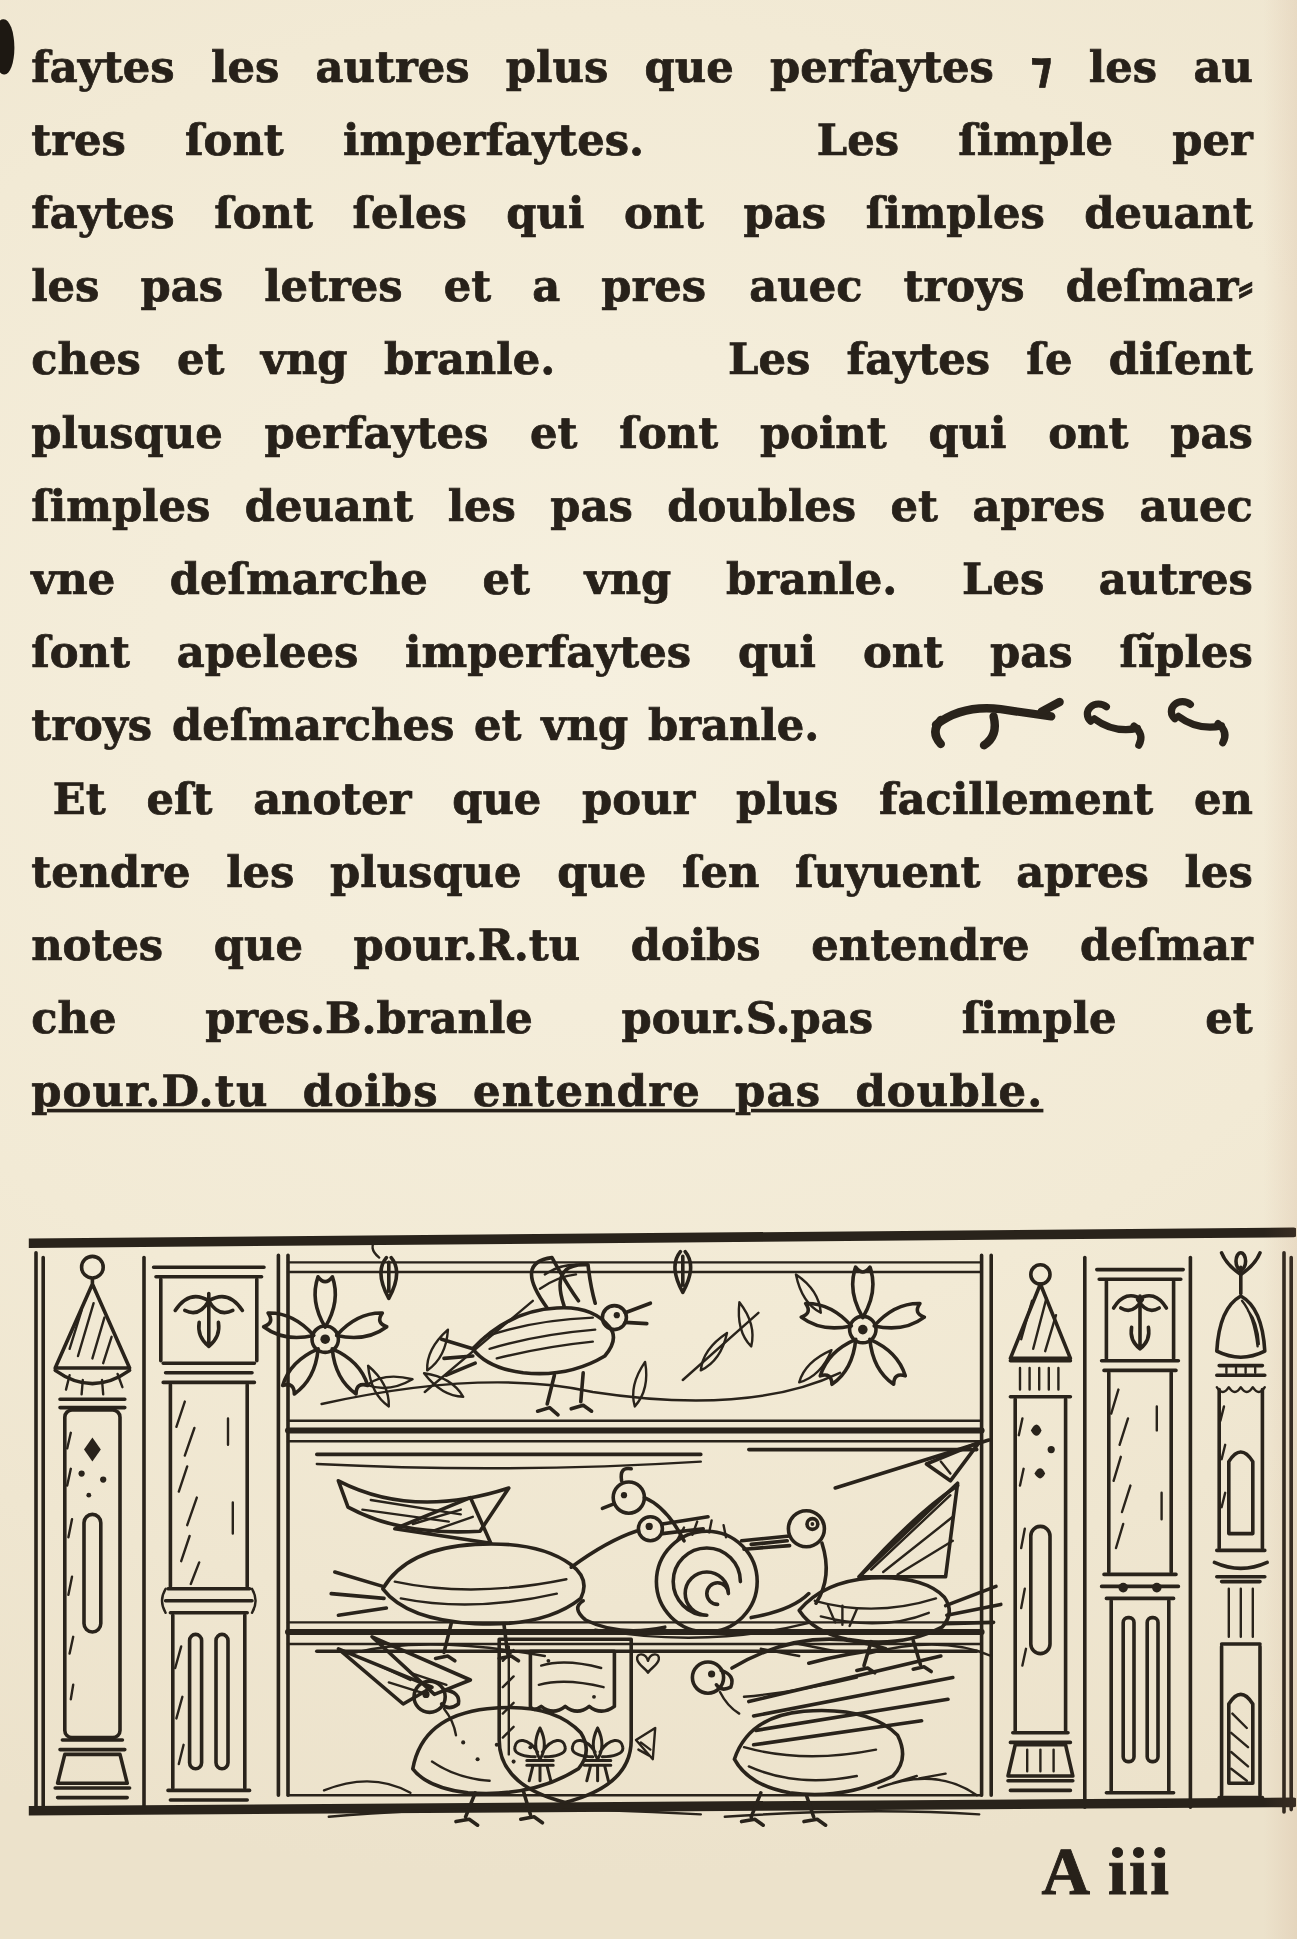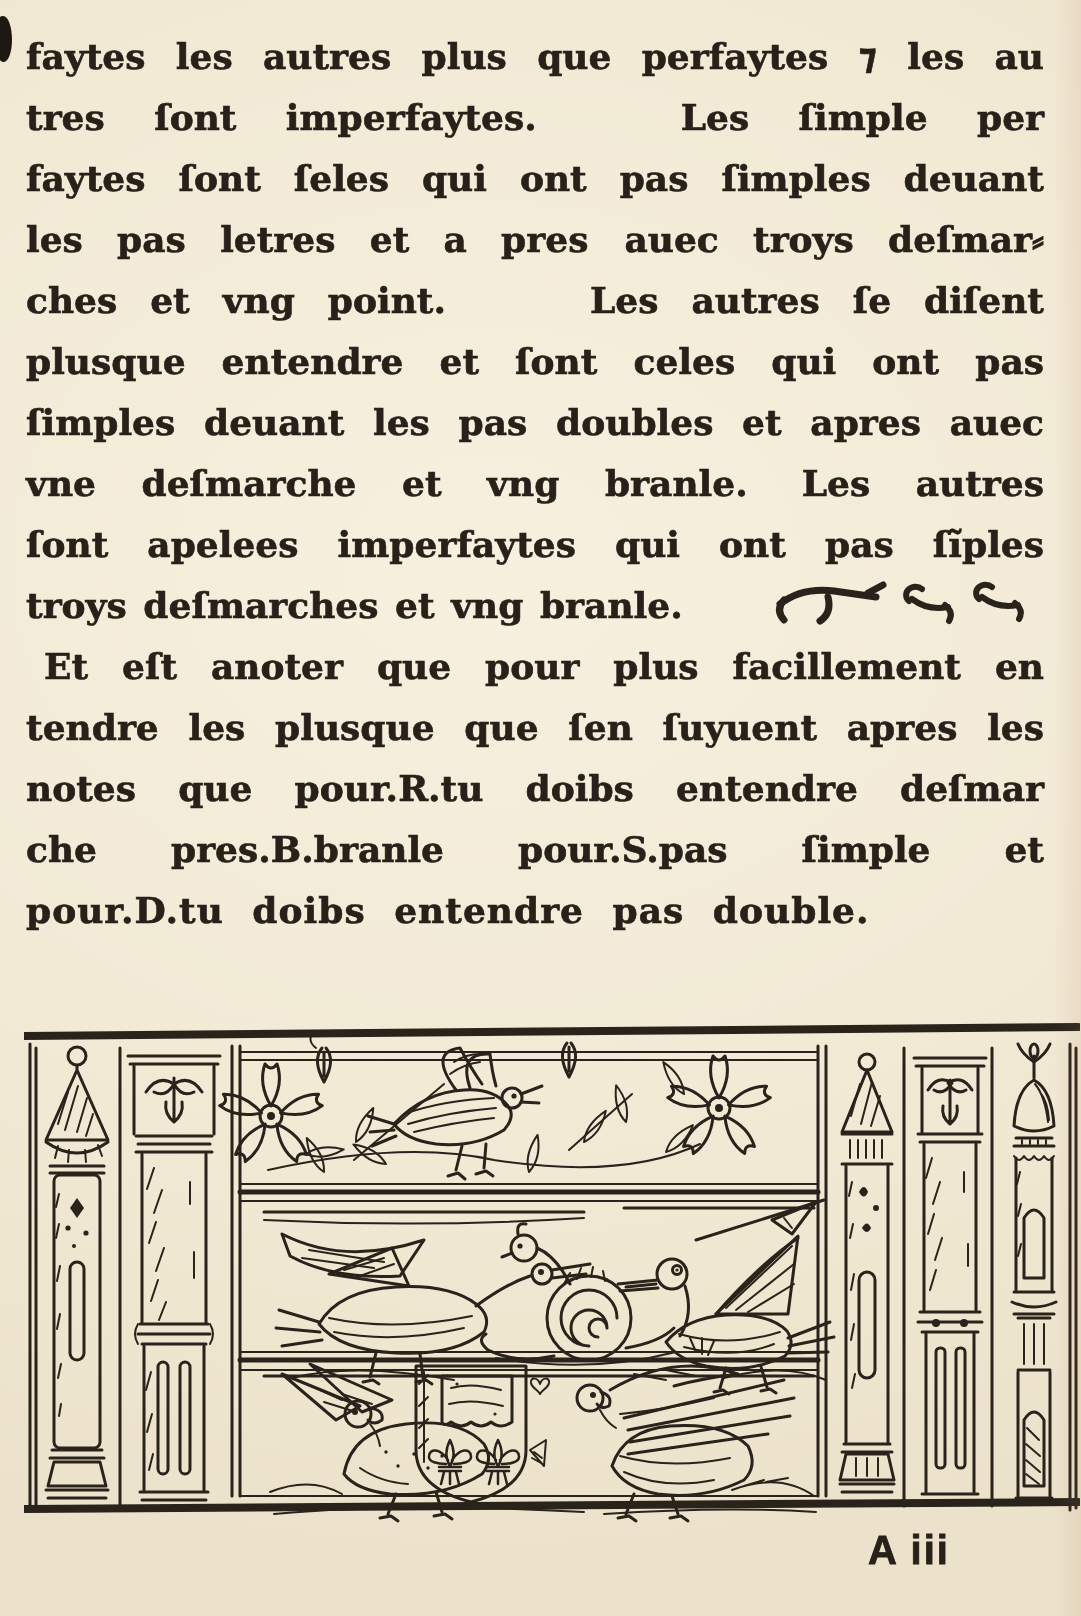--- a/index.html
+++ b/index.html
@@ -29,54 +29,54 @@
   }
   .line{
     text-align:justify;text-align-last:justify;
     height:61px;white-space:normal;
   }
   .line.flexline{
     display:flex;justify-content:space-between;align-items:flex-end;
     text-align:left;text-align-last:auto;
   }
   .line.lastline{
-    text-align-last:left;word-spacing:15px;letter-spacing:1px;
+    text-align-last:left;word-spacing:15px;letter-spacing:1px;text-decoration:underline;
   }
   .flourish{flex:0 0 auto;margin-left:14px;}
   .flourish svg{display:block;margin-bottom:8px;}
   
   .woodcut{position:absolute;left:24px;top:1022px;margin:0;width:1056px;height:504px;}
   .woodcut svg{display:block;}
   
   .signature{
     position:absolute;left:868px;top:1528px;width:170px;
-    font-family:Liberation Sans, sans-serif;
-    font-weight:700;font-size:40px;color:#27211a;
+    font-family:Liberation Serif, serif;
+    font-weight:700;font-size:56px;color:#27211a;
     -webkit-text-stroke:0.8px #27211a;letter-spacing:2px;
   }
   .wc{stroke:#29231b;fill:none;stroke-width:3;stroke-linecap:round;stroke-linejoin:round;}
   .wc .thin{stroke-width:2;}
   .wc .thick{stroke-width:5;}
   .wc .rule{stroke-width:8;}
   .wc .fillink{fill:#29231b;stroke:none;}
 </style>
 </head>
 <body>
 
 <div class="page">
 
   <div class="scan-blob"></div>
 
   <main class="textblock">
     <div class="line">faytes les autres plus que perfaytes ⁊ les au</div>
     <div class="line">tres ſont imperfaytes.    Les ſimple per</div>
     <div class="line">faytes ſont ſeles qui ont pas ſimples deuant</div>
     <div class="line">les pas letres et a pres auec troys deſmar⸗</div>
-    <div class="line">ches et vng point.    Les autres ſe diſent</div>
-    <div class="line">plusque entendre et ſont celes qui ont pas</div>
+    <div class="line">ches et vng branle.    Les faytes ſe diſent</div>
+    <div class="line">plusque perfaytes et ſont point qui ont pas</div>
     <div class="line">ſimples deuant les pas doubles et apres auec</div>
     <div class="line">vne deſmarche et vng branle.  Les autres</div>
     <div class="line">ſont apelees imperfaytes qui ont pas ſĩples</div>
 
     <div class="line flexline">
       <span>troys deſmarches et vng branle.</span>
       <span class="flourish">
         <svg width="272" height="54" viewBox="0 0 272 54" class="wc" aria-hidden="true">
           <g stroke-width="7">
             <path d="M8,30 Q30,13 62,17 L104,23"></path>

